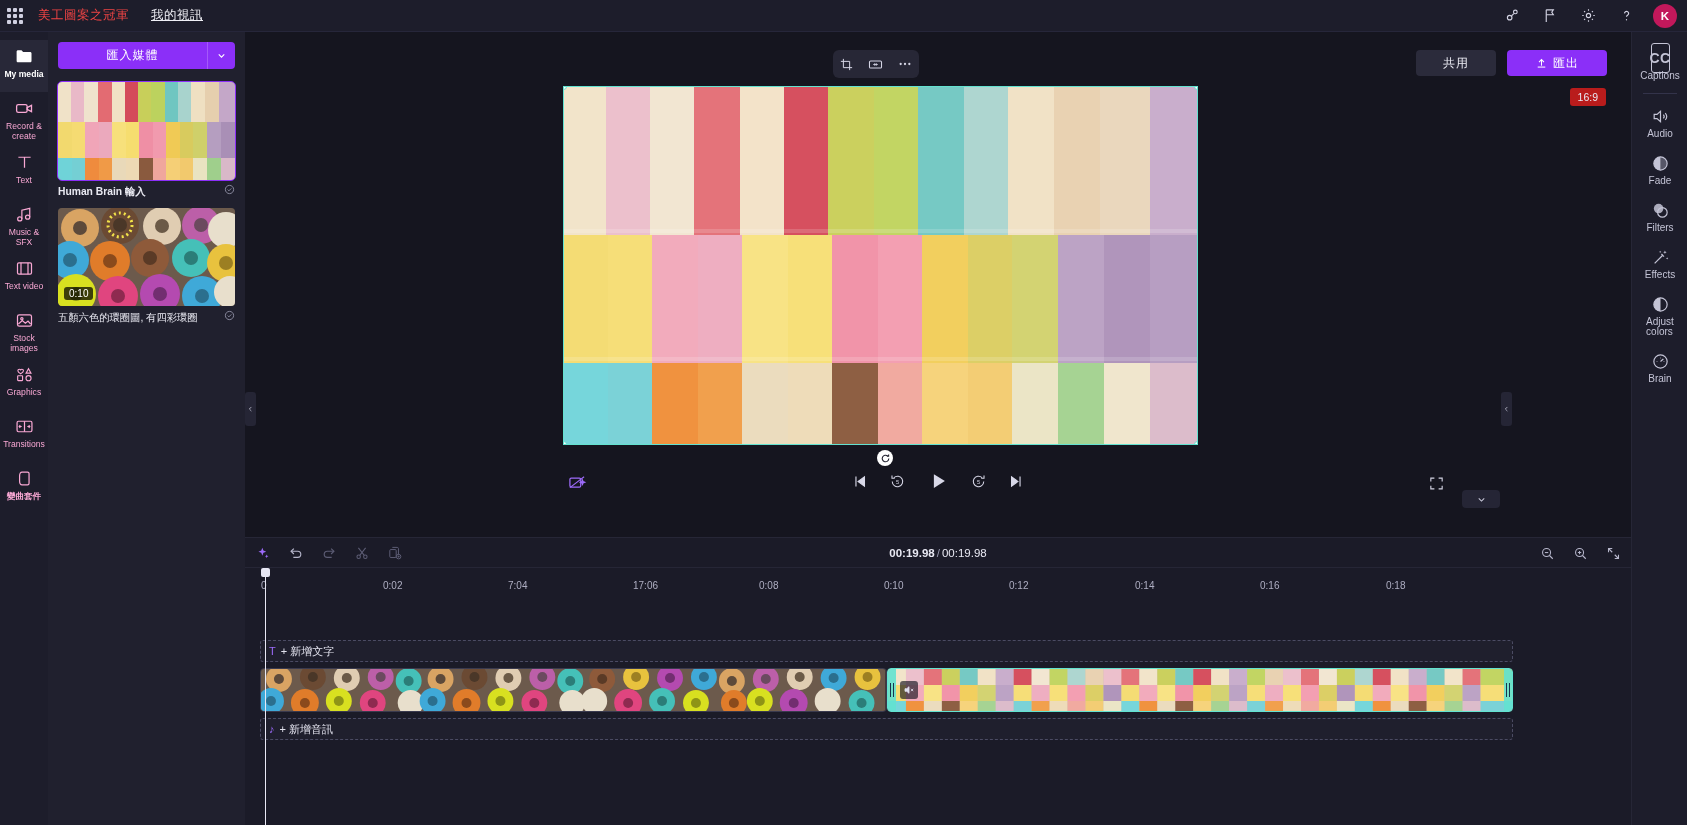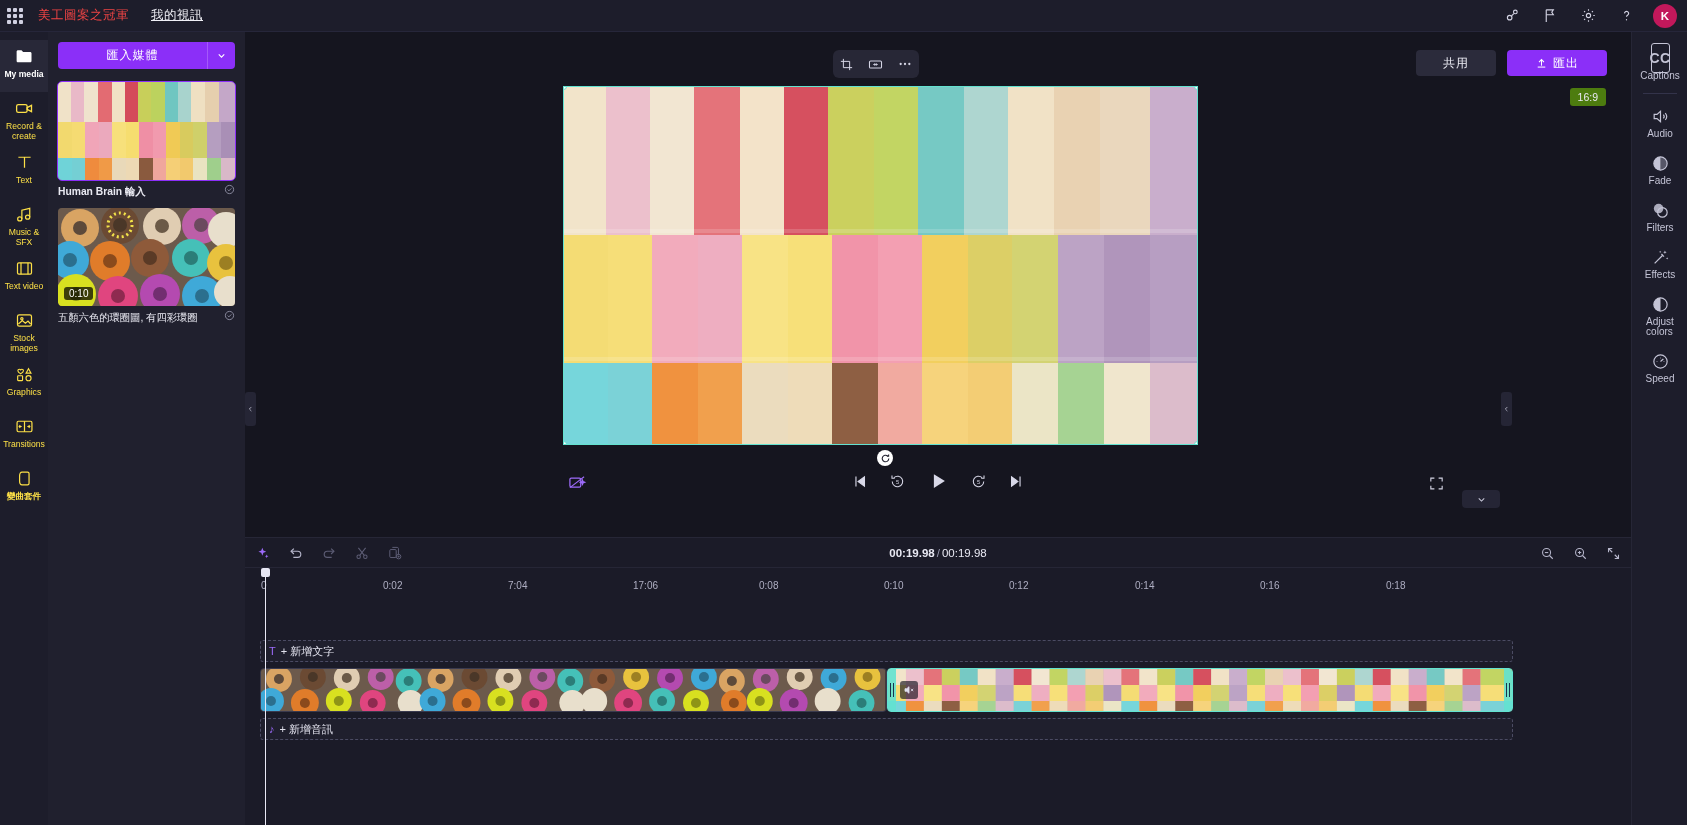--- a/index.html
+++ b/index.html
@@ -39,21 +39,21 @@
   }
 
   
   .rail {
     position: absolute; left: 0; top: 32px; width: 48px; height: 793px;
     background: #1d1d2b; padding-top: 8px;
   }
   .rail-item {
     width: 48px; min-height: 52px; padding: 6px 2px 5px;
     display: flex; flex-direction: column; align-items: center; justify-content: flex-start;
-    color: #fde047; cursor: pointer;
+    color: #f9a8d4; cursor: pointer;
   }
   .rail-item.active { background: #282838; color: #ffffff; }
   .rail-item .ri-ico { height: 20px; display: flex; align-items: center; justify-content: center; margin-bottom: 3px; }
   .rail-item .ri-lb {
     font-size: 8.6px; line-height: 10px; text-align: center; width: 46px;
     white-space: pre-line;
   }
   .rail-item.active .ri-lb { font-weight: 700; }
 
   
@@ -112,21 +112,21 @@
     background: #2b2b3b; border: none; border-radius: 4px; color: #eeeef6;
     font-size: 12px; cursor: pointer; letter-spacing: 1px;
   }
   .export-btn {
     position: absolute; right: 24px; top: 18px; width: 100px; height: 26px;
     background: #8b2ff8; border: none; border-radius: 4px; color: #fff;
     font-size: 12px; cursor: pointer; display: flex; align-items: center;
     justify-content: center; gap: 5px; letter-spacing: 1px;
   }
   .ratio-pill {
-    position: absolute; right: 25px; top: 56px; background: #4d7c0f;
+    position: absolute; right: 25px; top: 56px; background: #b91c1c;
     color: #e8e8f2; font-size: 10.5px; padding: 3px 8px; border-radius: 3px; cursor: pointer;
   }
 
   .canvas-wrap { position: absolute; left: 318px; top: 54px; width: 635px; height: 359px; }
   .canvas {
     position: absolute; inset: 0; overflow: hidden;
     border: 1px solid #63e2d0;
   }
   .handle {
     position: absolute; width: 7px; height: 7px; border-radius: 50%;
@@ -1044,17 +1044,17 @@
     </div>
 
     <div class="rr-item">
       <div class="rr-ico">
         <svg width="19" height="19" viewBox="0 0 24 24" fill="none" stroke="currentColor" stroke-width="1.5">
           <circle cx="12" cy="12" r="8.4"></circle>
             <path d="M12 12l3.6-3.2"></path>
           <path d="M7.2 12h.8M12 7.2v.8M16.8 12h-.8" stroke-width="1.2"></path>
         </svg>
       </div>
-      <div class="rr-lb">Speed</div>
+      <div class="rr-lb">Brain</div>
     </div>
   </div>
 
 </div>
 
 </body></html>

